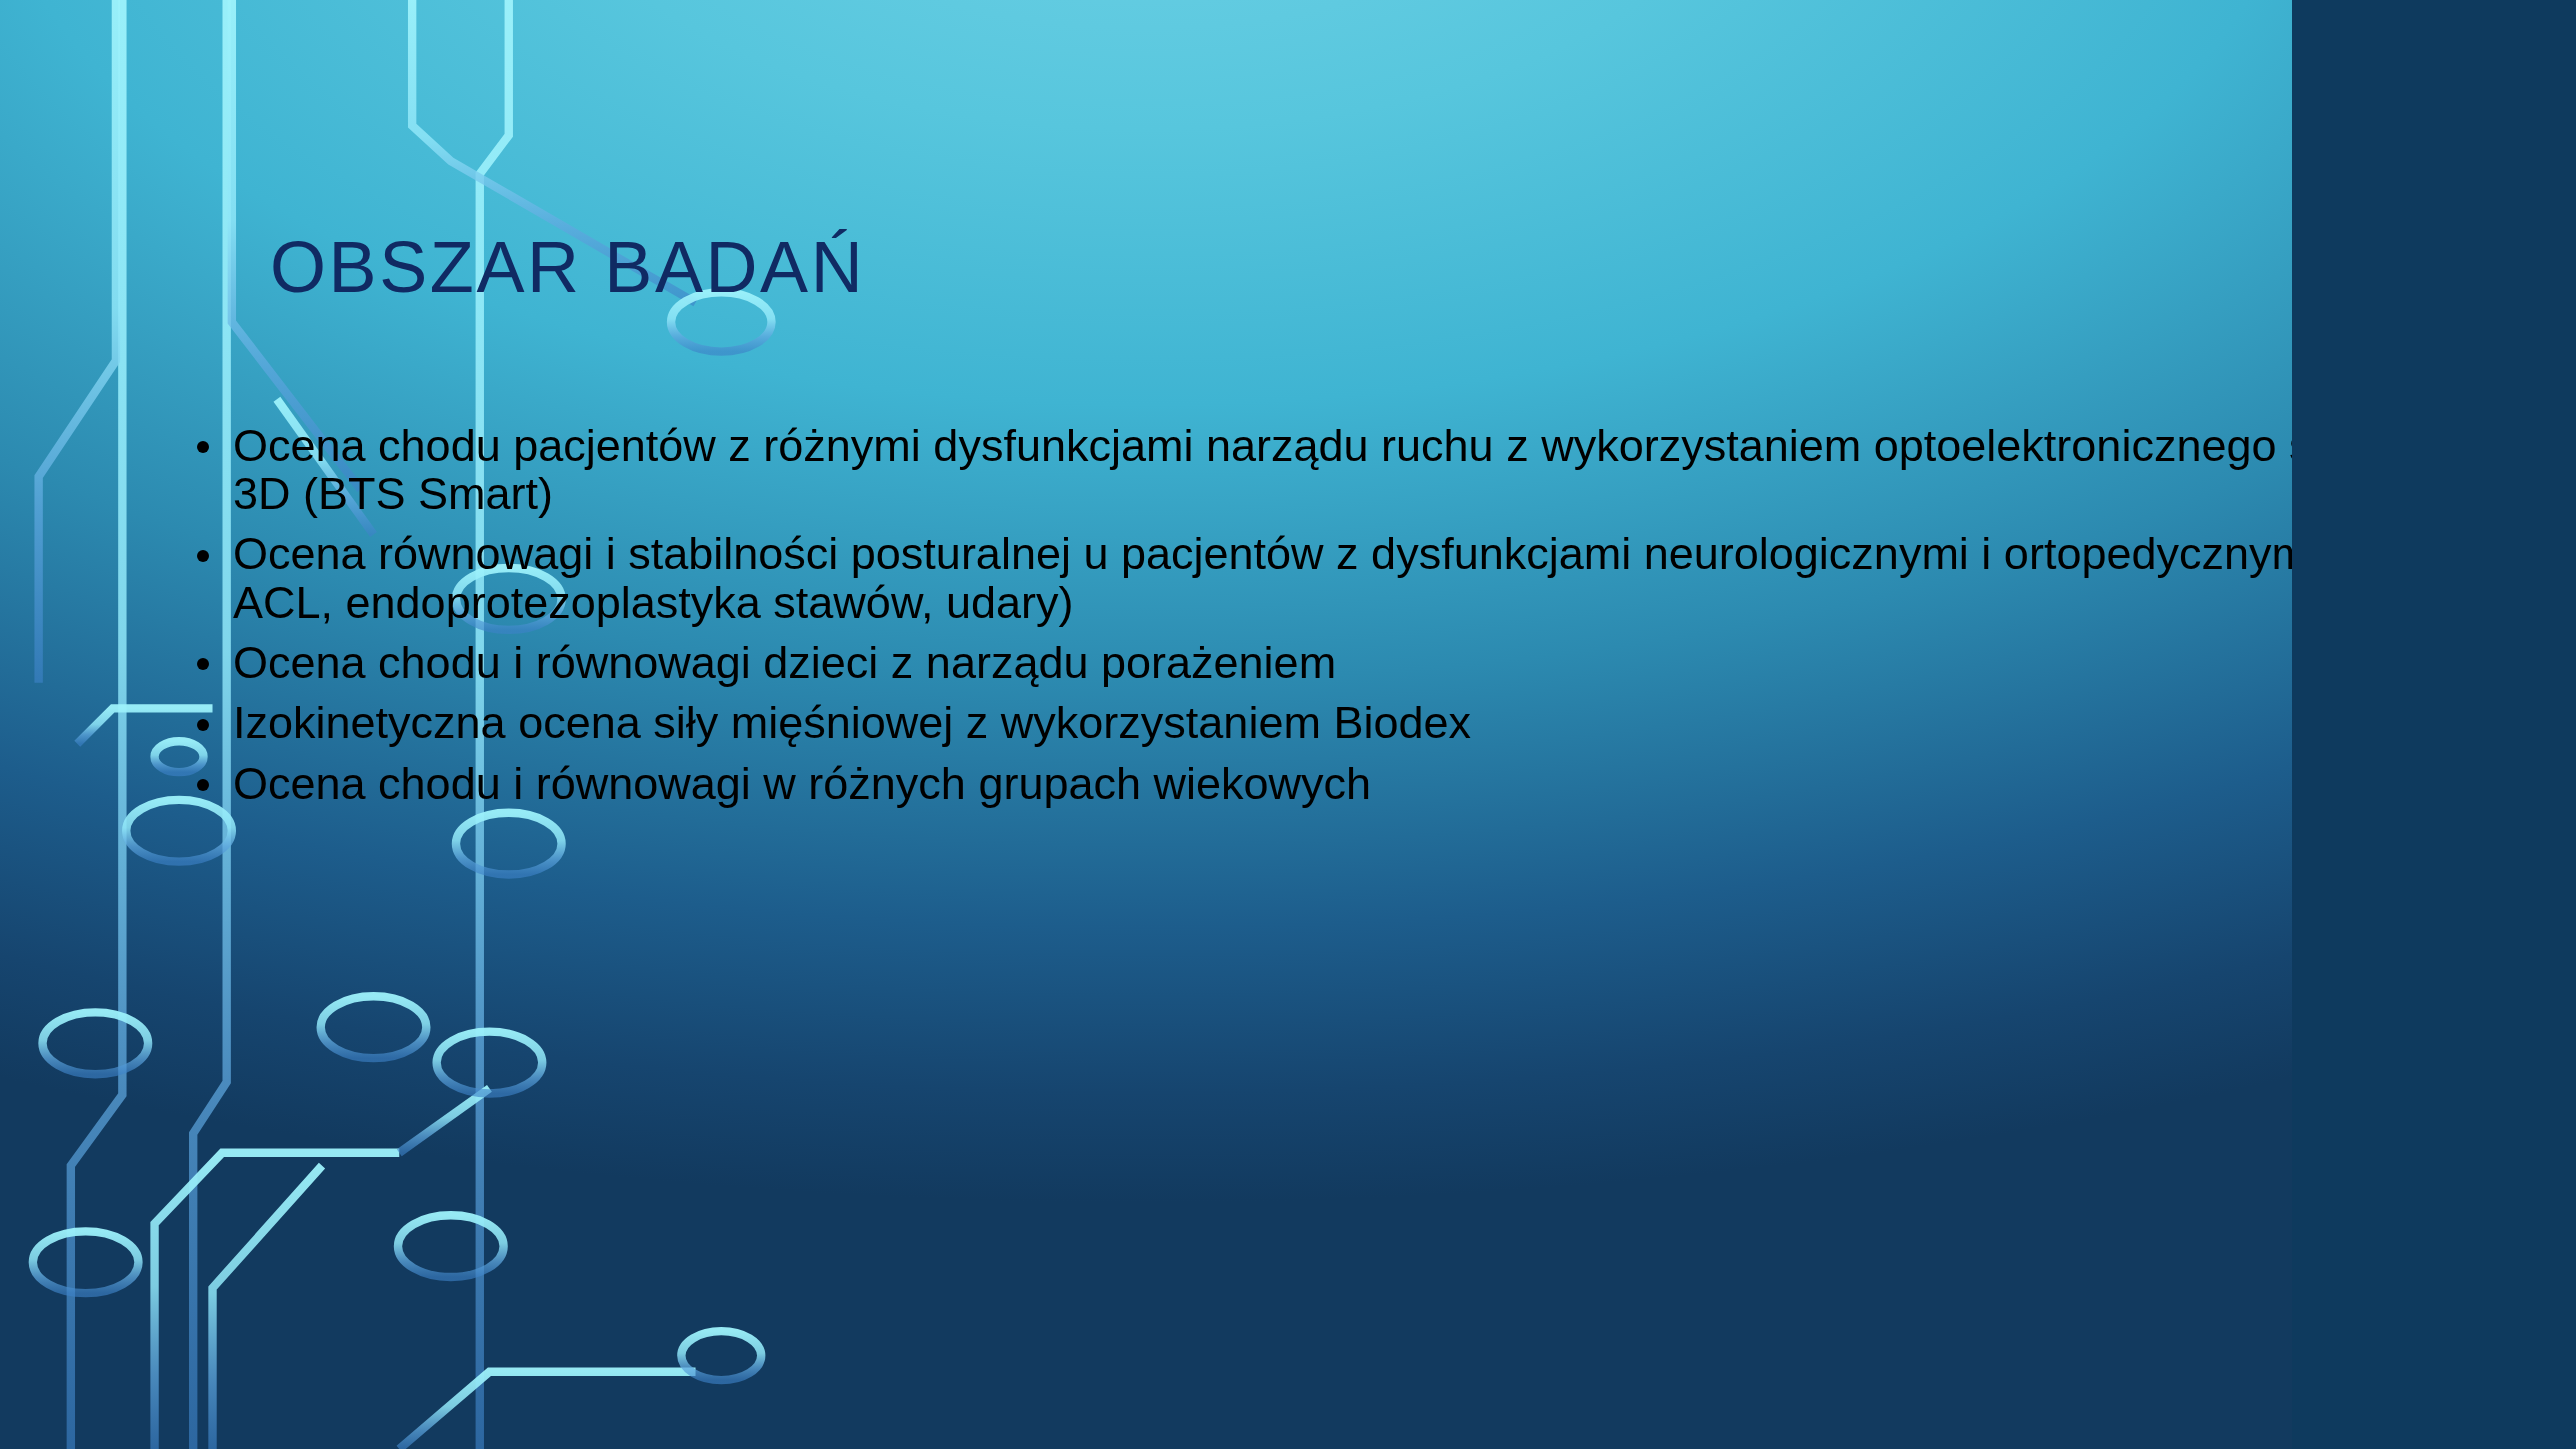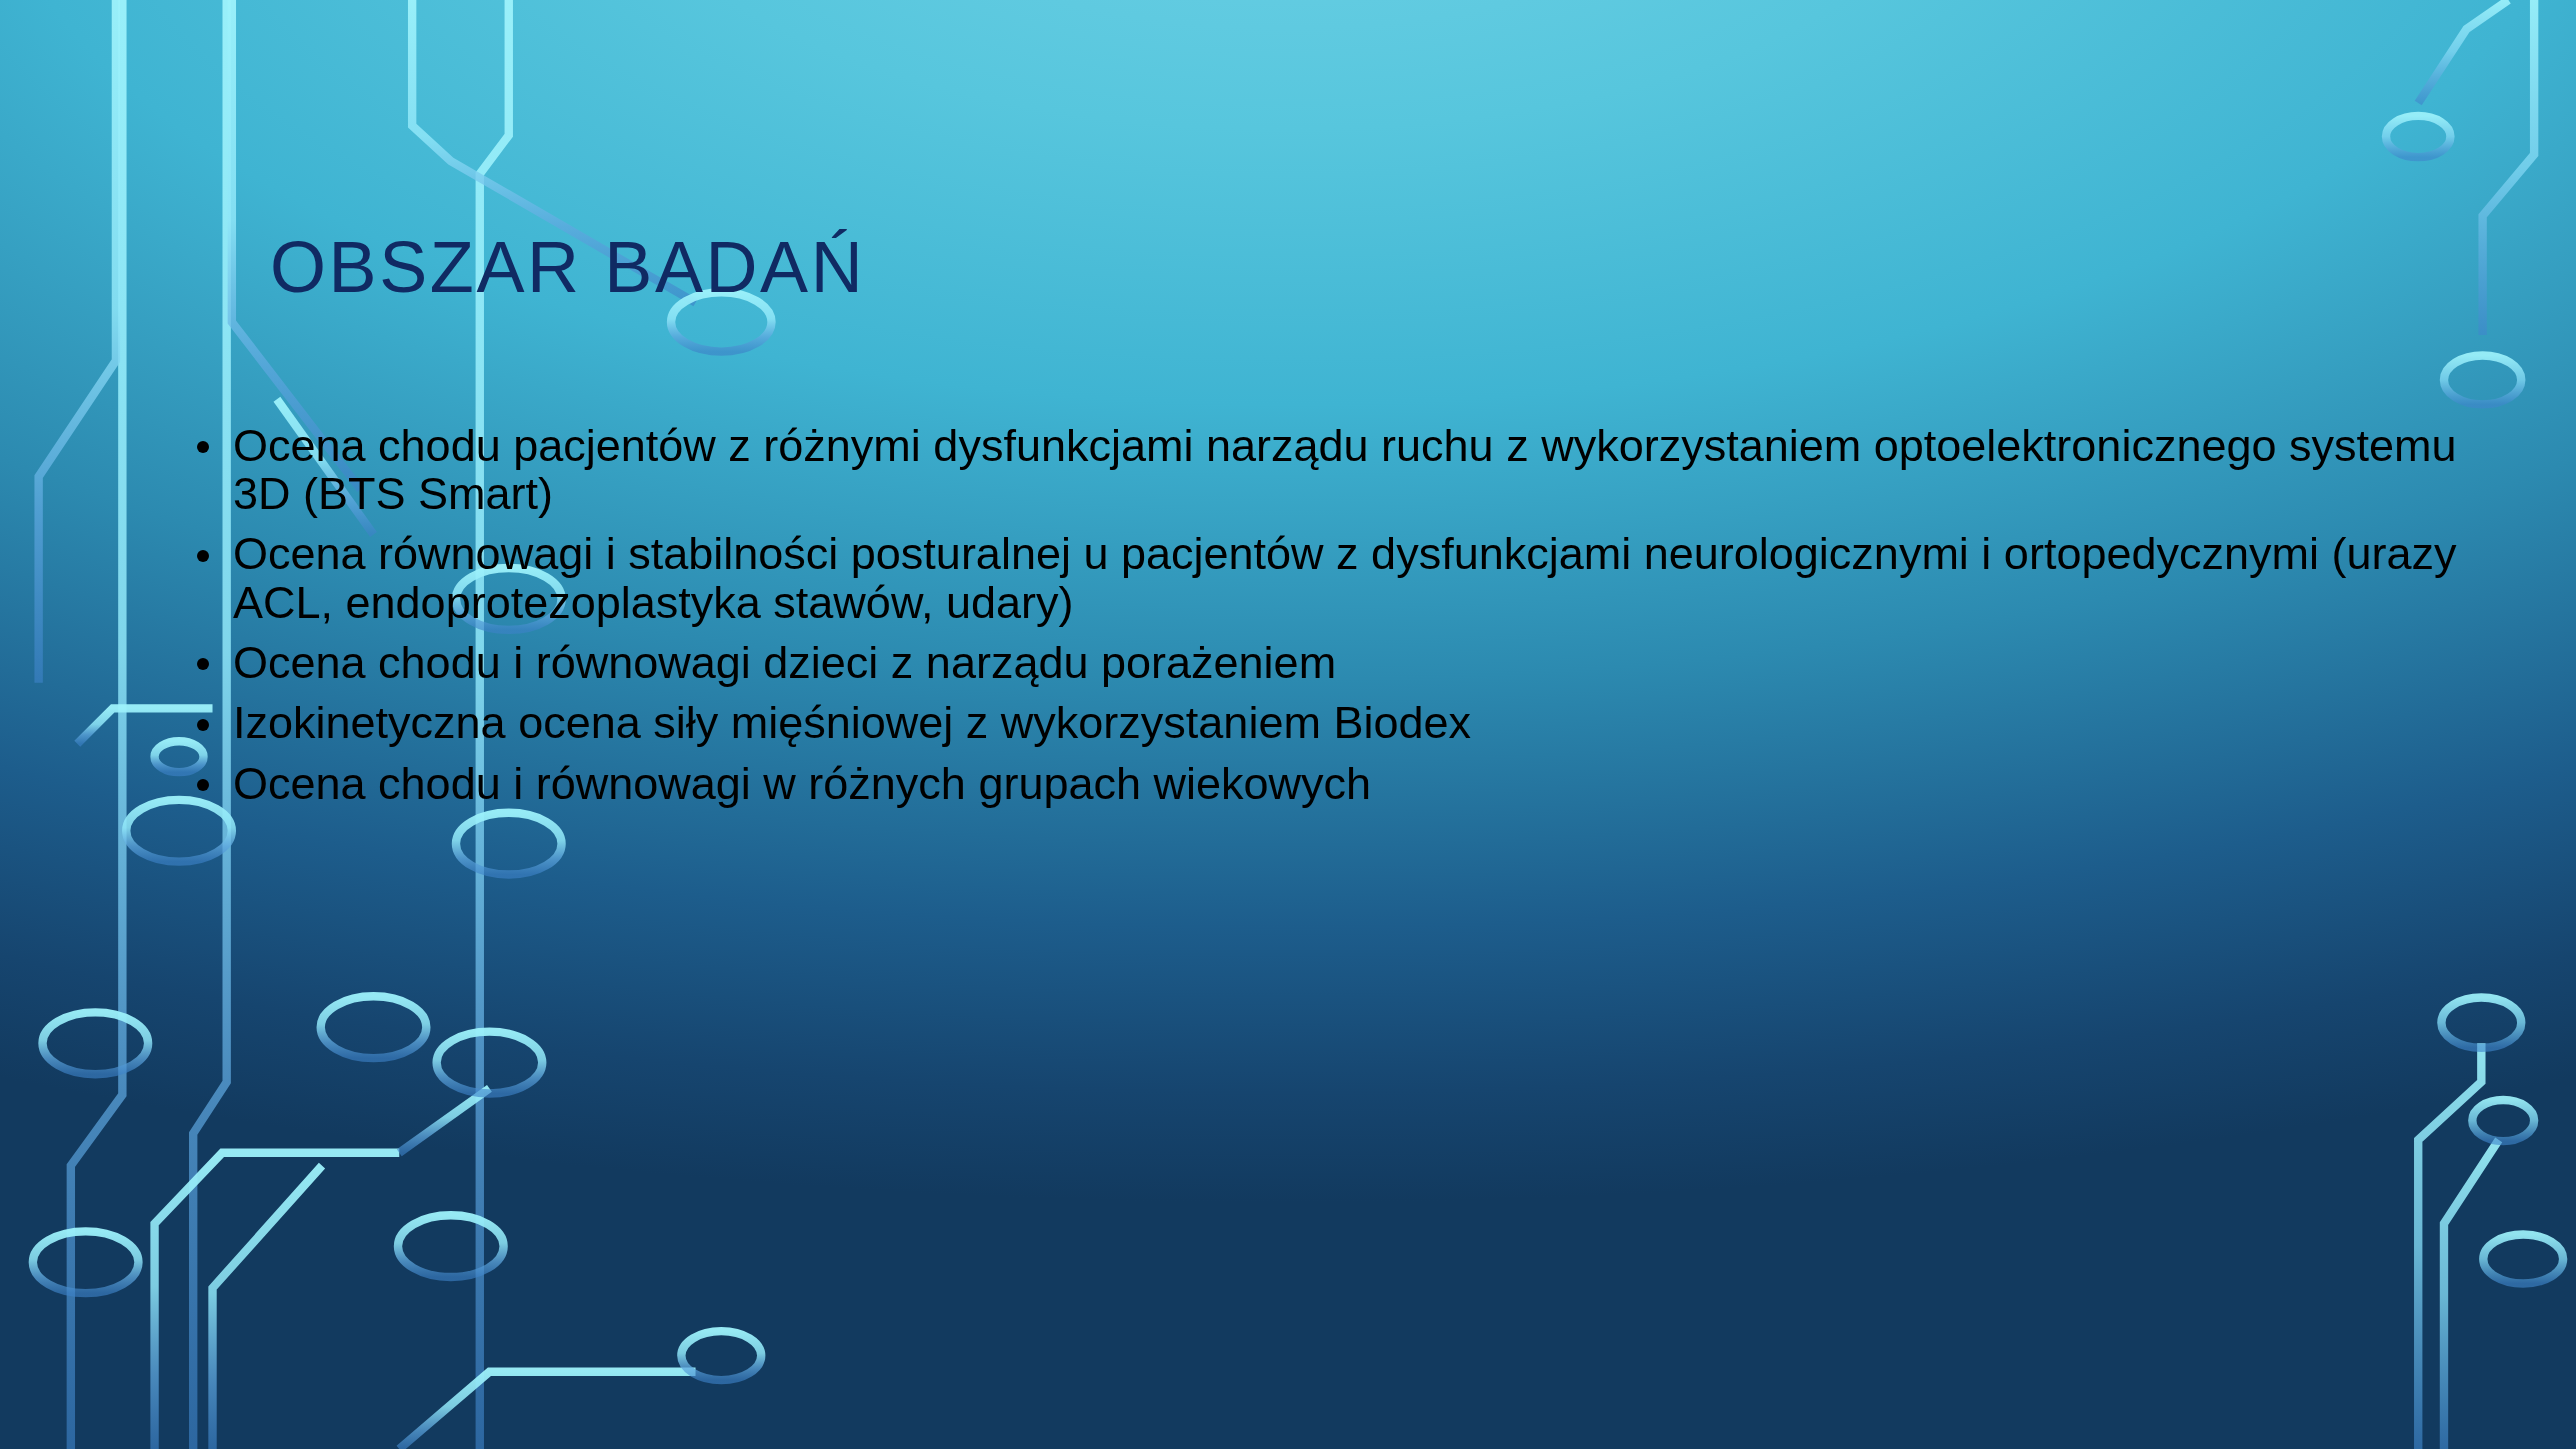--- a/index.html
+++ b/index.html
@@ -3,21 +3,21 @@
 <meta charset="utf-8">
 <style>
   html, body {
     margin: 0;
     padding: 0;
     background: #0e3a5e;
   }
 
   #slide {
     position: relative;
-    width: 2576px;
+    width: 2292px;
     height: 1449px;
     overflow: hidden;
     font-family: "Liberation Sans", sans-serif;
     background:
       radial-gradient(ellipse 120% 95% at 50% -12%, #6fd2e6 0%, #57c6dd 22%, #3fb4d2 42%, #2c8ab0 62%, #1d5d8c 80%, #16456f 92%, #123a5f 100%);
   }
 
   
   .deco {
     position: absolute;

